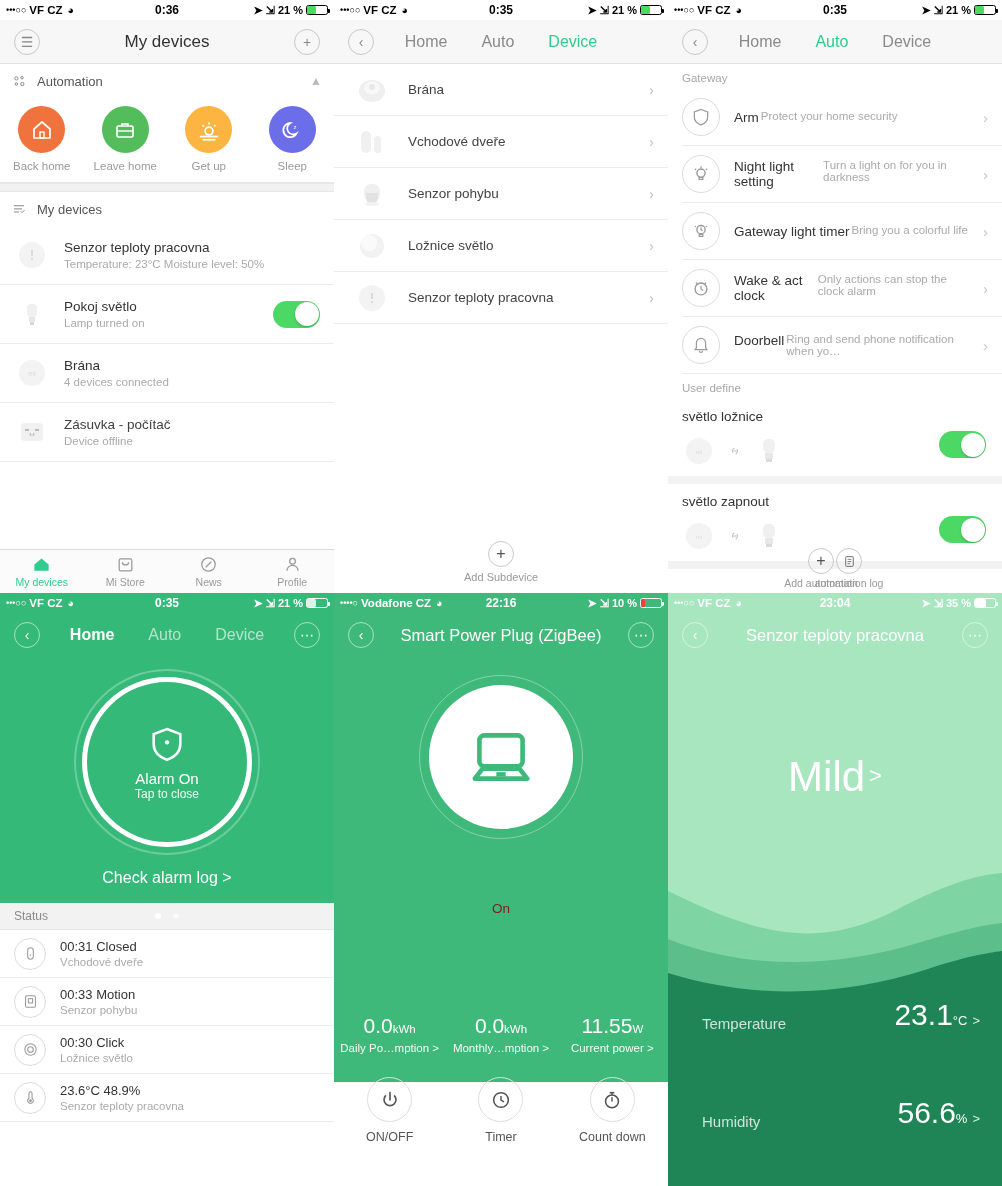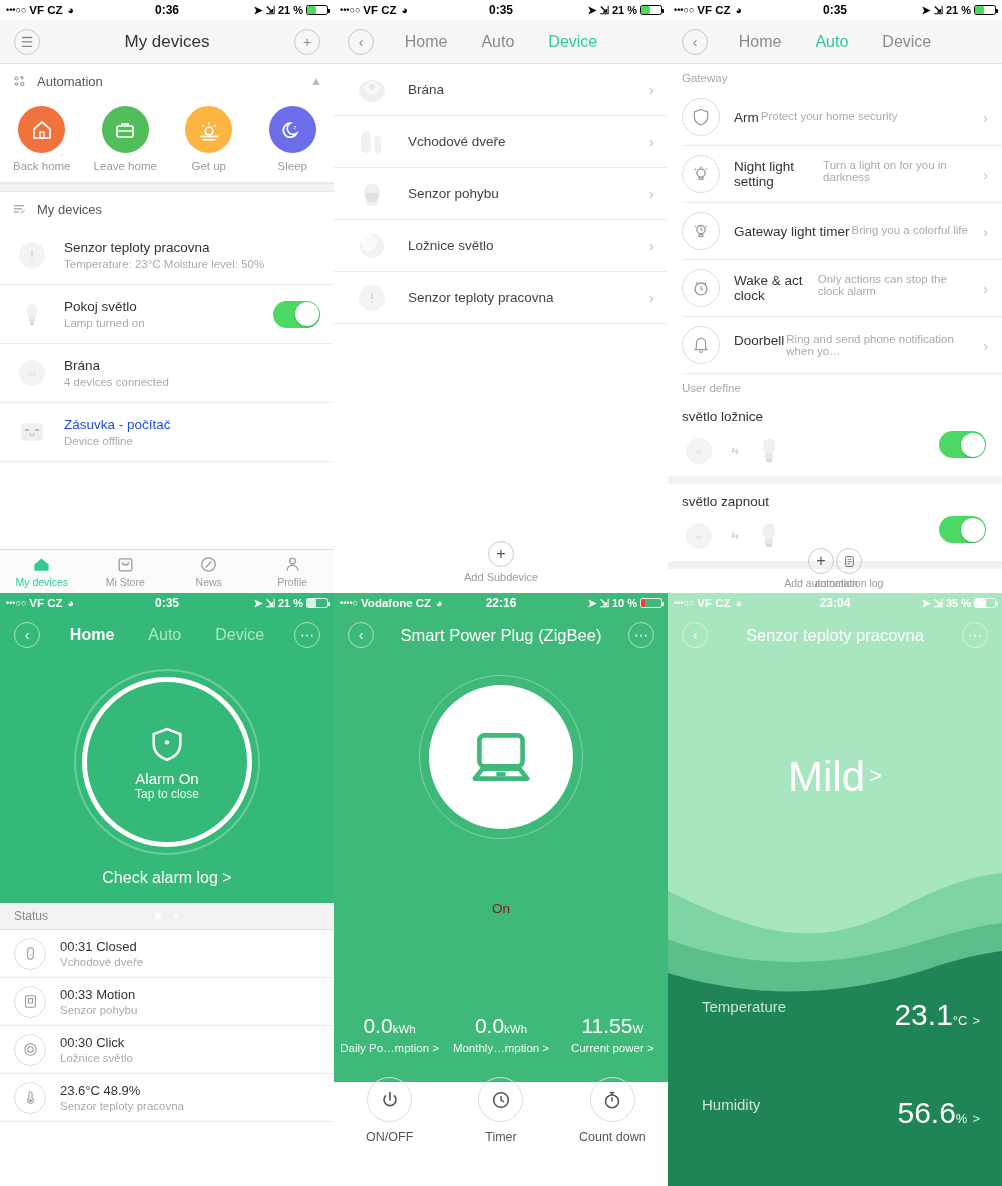--- a/index.html
+++ b/index.html
@@ -86,21 +86,21 @@
   .divider-thick { height: 9px; background:#f2f2f2; border-top:1px solid #e8e8e8; border-bottom:1px solid #e8e8e8;}
 
   .dev-list { background:#fff; }
   .dev-row {
     display:flex; align-items:center; height: 59px; padding: 0 14px;
     border-bottom: 1px solid #ececec; gap: 14px; position:relative;
   }
   .dev-ico { width: 36px; height: 36px; flex:0 0 36px; display:flex; align-items:center; justify-content:center; }
   .dev-txt { display:flex; flex-direction:column; gap:3px; }
   .dev-name { font-size: 13.5px; color:#333; }
-  .dev-name.off { color:#1d4ed8; }
+  .dev-name.off { color:#404040; }
   .dev-sub { font-size: 11.5px; color:#aaa; }
   .toggle {
     margin-left:auto; width: 47px; height: 27px; border-radius: 14px;
     background: #4cd864; position: relative; flex:0 0 47px;
   }
   .toggle::after {
     content:''; position:absolute; top:1.5px; right:1.5px;
     width: 24px; height: 24px; border-radius:50%; background:#fff;
     box-shadow: 0 1px 2px rgba(0,0,0,.25);
   }
@@ -214,21 +214,21 @@
   .pa { flex:1; display:flex; flex-direction:column; align-items:center; gap:8px; }
   .pa-c { width: 45px; height:45px; border-radius:50%; border:1px solid #dedede; display:flex;align-items:center;justify-content:center;}
   .pa-l { font-size: 12.5px; color:#555; }
 
   
   .temp-panel { position:absolute; inset:0; background:#a8e6bf; }
   .temp-mild { position:absolute; left:0; right:0; top: 160px; text-align:center; color:#fff; font-size: 42px; font-weight:300; }
   .temp-mild i { font-size: 22px; font-style:normal; vertical-align: 8px; margin-left: 4px;}
   .waves { position:absolute; left:0; right:0; top: 250px; bottom:0; }
   .temp-read { position:absolute; left:0; right:0; bottom: 0; height: 220px; }
-  .tr { position:absolute; left: 34px; right: 22px; display:flex; align-items:flex-start; }
+  .tr { position:absolute; left: 34px; right: 22px; display:flex; align-items:flex-end; }
   .tr-lab { color: rgba(255,255,255,.78); font-size: 15px; }
   .tr-val { margin-left:auto; color:#fff; font-size: 30px; font-weight:300; }
   .tr-val small { font-size: 13px; }
   .tr-val em { font-style:normal; font-size: 13px; opacity:.85; margin-left: 5px; }
 </style>
 </head>
 <body>
 
 <div class="grid">
 

